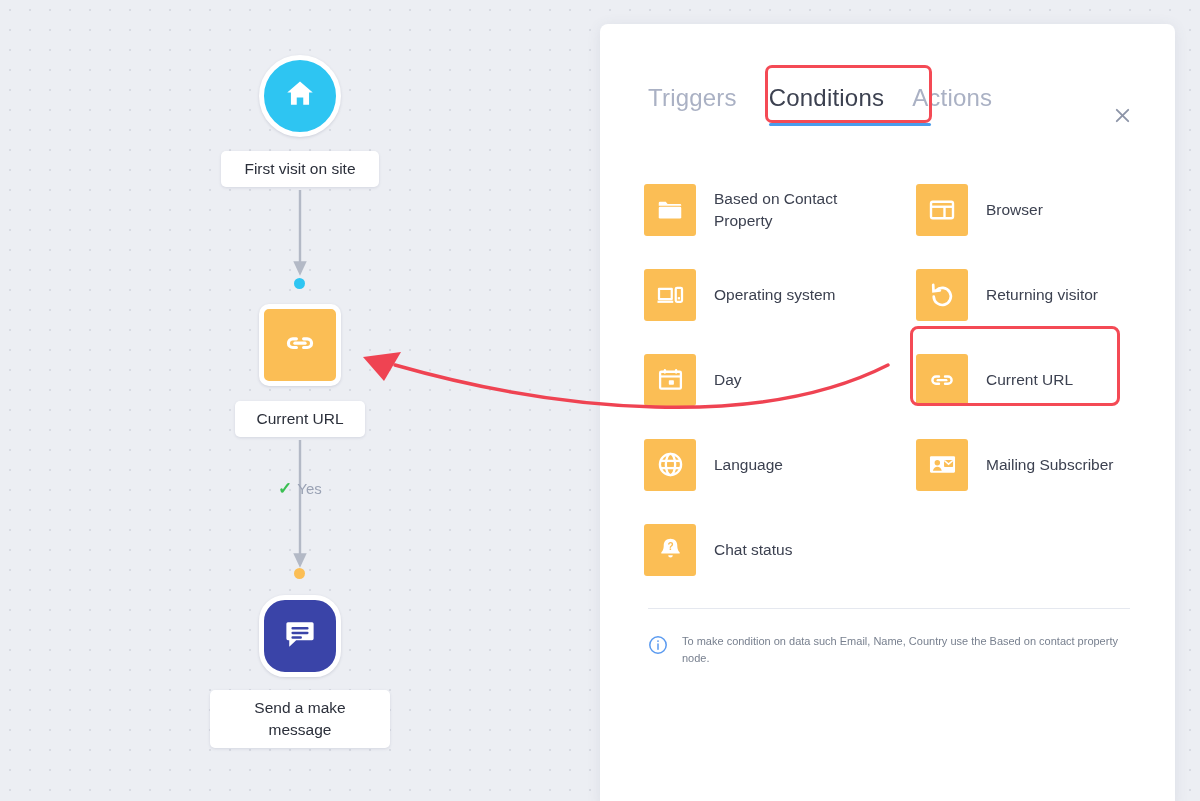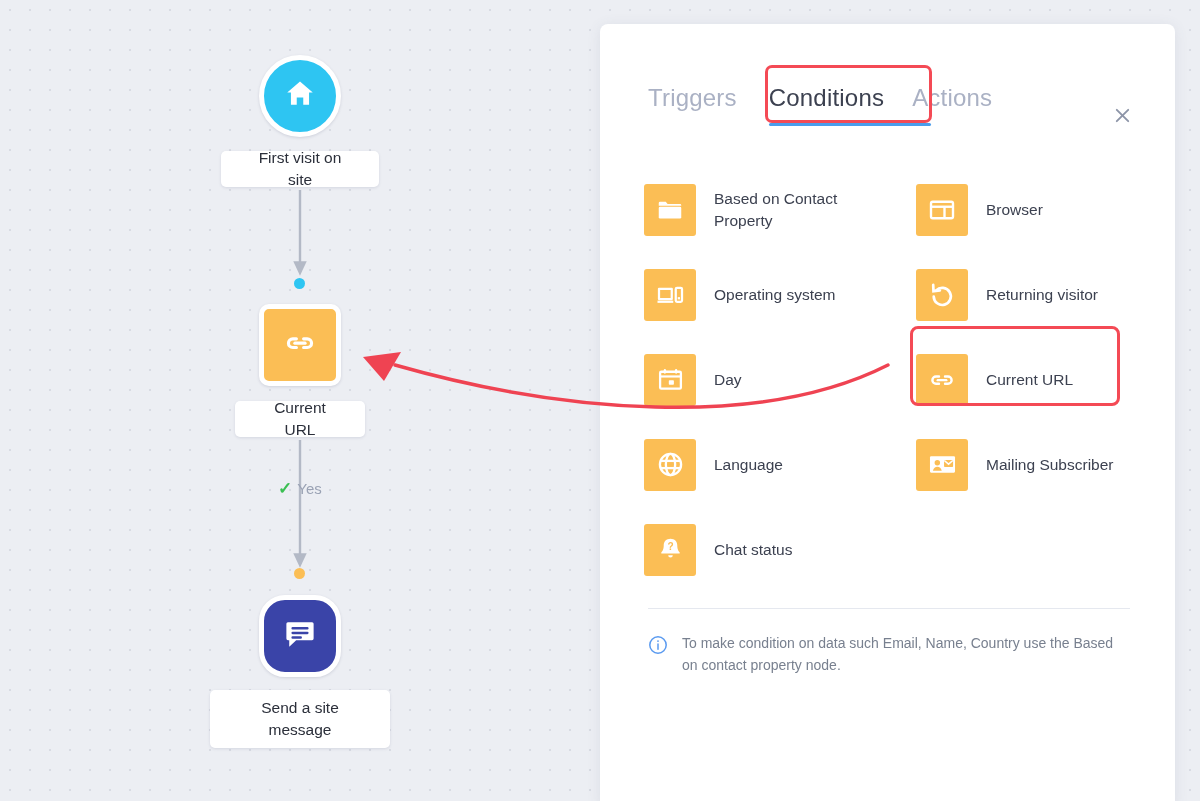--- a/index.html
+++ b/index.html
@@ -62,21 +62,21 @@
   .node-label {
     position: absolute;
     background: #ffffff;
     border-radius: 5px;
     box-shadow: 0 1px 3px rgba(70,80,110,.14);
     color: #2b2f3a;
     font-size: 15.5px;
     text-align: center;
     display: flex; align-items: center; justify-content: center;
     line-height: 1.45;
-    padding: 7px 30px;
+    padding: 7px 16px;
   }
 
   .dot-marker {
     position: absolute;
     width: 11px; height: 11px;
     border-radius: 50%;
   }
 
   .yes-label {
     position: absolute;
@@ -190,21 +190,21 @@
     left: 648px; top: 633px;
     width: 480px;
     display: flex; gap: 14px;
   }
   .note-icon {
     flex: 0 0 20px;
     width: 20px; height: 20px;
     margin-top: 2px;
   }
   .note-text {
-    font-size: 14px;
+    font-size: 11px;
     line-height: 1.55;
     color: #78808f;
   }
 
   .arrow-layer {
     position: absolute;
     left: 0; top: 0;
     width: 1200px; height: 801px;
     pointer-events: none;
   }
@@ -260,21 +260,21 @@
     <div class="node-rounded" style="left:259px; top:595px;">
       <span>
         <svg width="38" height="38" viewBox="0 0 24 24" fill="#ffffff">
           <path d="M4.4 4.6 h15.2 a1 1 0 0 1 1 1 v9.3 a1 1 0 0 1 -1 1 H9.6 L5.2 20 v-4.1 H4.4 a1 1 0 0 1 -1 -1 V5.6 a1 1 0 0 1 1 -1 z"></path>
           <rect x="6.6" y="7.6" width="10.8" height="1.6" rx=".7" fill="#3a44a8"></rect>
           <rect x="6.6" y="10.5" width="10.8" height="1.6" rx=".7" fill="#3a44a8"></rect>
           <rect x="6.6" y="13.4" width="6.6" height="1.6" rx=".7" fill="#3a44a8"></rect>
         </svg>
       </span>
     </div>
-    <div class="node-label" style="left:210px; top:690px; width:180px; height:58px;">Send a site message</div>
+    <div class="node-label" style="left:210px; top:690px; width:180px; height:58px;">Send a make message</div>
   </div>
 
   <div class="panel">
 
     <div class="tabs">
       <div class="tab" id="tab-triggers">Triggers</div>
       <div class="tab active" id="tab-conditions">Conditions</div>
       <div class="tab" id="tab-actions">Actions</div>
     </div>
 

